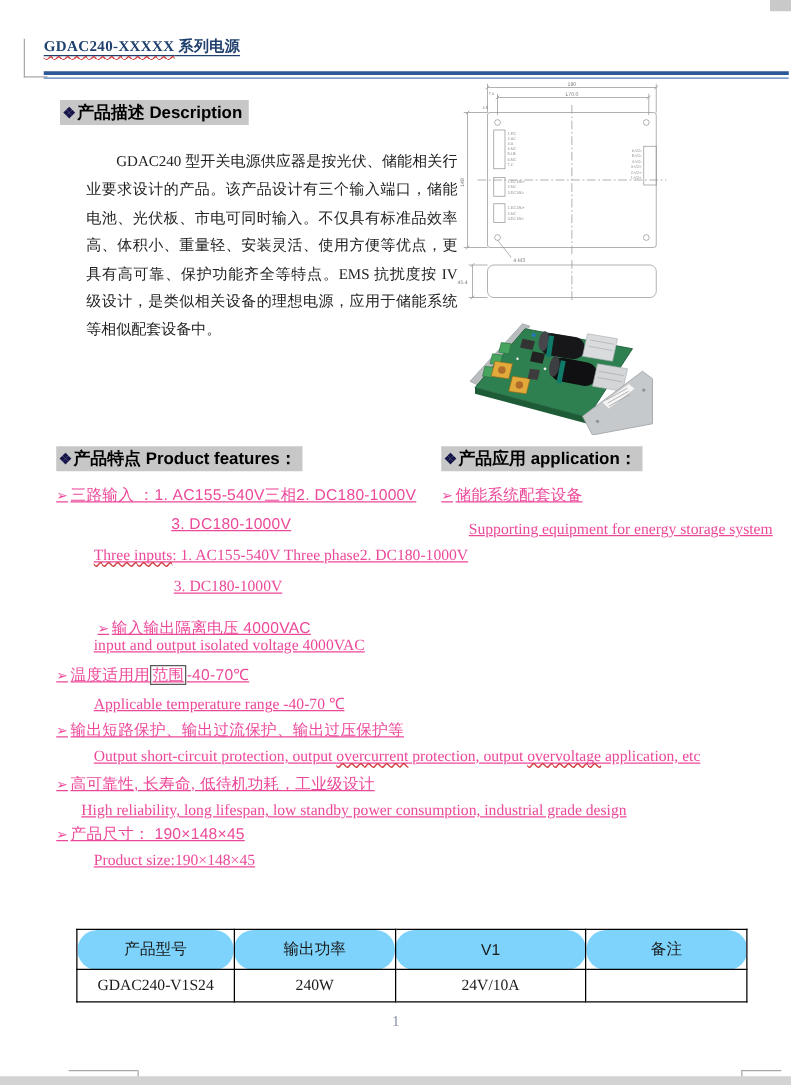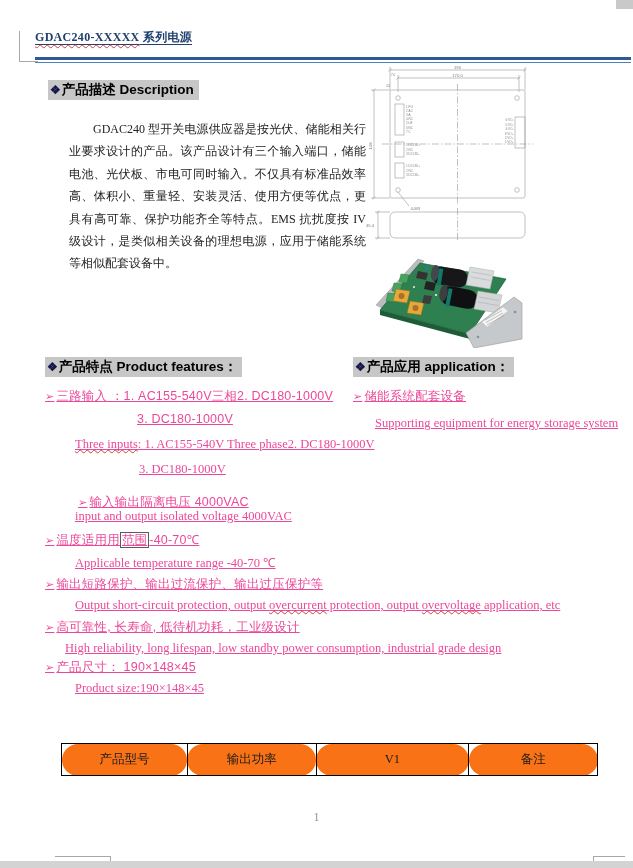--- a/index.html
+++ b/index.html
@@ -53,21 +53,21 @@
   .bullet { font-size:11px; margin-right:2px; }
   .sq { text-decoration:underline wavy #d04040 1px; text-decoration-skip-ink:none; }
   .gbox { border:1px solid #5a5a5a; padding:0 1px;margin-top:40px; }
 
   
   .sel-table {
     position:absolute; left:61px; top:743px; width:537px;
     border-collapse:collapse; table-layout:fixed; font-size:12.5px; text-align:center;
   }
   .sel-table td { border:1px solid #000; overflow:hidden; }
-  .sel-table tr.hdr td { background:#f97316; height:29px; font-family:Liberation Serif, serif;border-radius:16px; }
+  .sel-table tr.hdr td { background:#7dd3fc; height:29px; font-family:Liberation Sans, sans-serif;border-radius:16px; }
   .sel-table tr.row td { background:#fff; height:23px; }
 
   
   .page-num {
     position:absolute; left:0; top:810px; width:633px; text-align:center;
     font-size:12px; color:#8a93a8;
   }
 </style>
 </head>
 <body>
@@ -256,20 +256,26 @@
         <col style="width:28.5%">
         <col style="width:24%">
       </colgroup>
     <tbody>
         <tr class="hdr">
       <td>产品型号</td>
       <td>输出功率</td>
       <td>V1</td>
       <td>备注</td>
     </tr>
+    <tr class="row">
+      <td>GDAC240-V1S24</td>
+      <td>240W</td>
+      <td>24V/10A</td>
+      <td></td>
+    </tr>
   </tbody>
     </table>
 
   <div class="page-num">1</div>
   <div class="mark" style="left:55px;top:856px;width:55px;height:1px;"></div>
   <div class="mark" style="left:110px;top:856px;width:1px;height:6px;"></div>
   <div class="mark" style="left:593px;top:856px;width:32px;height:1px;"></div>
   <div class="mark" style="left:593px;top:856px;width:1px;height:6px;"></div>
   <div class="bottom-strip"></div>
 

